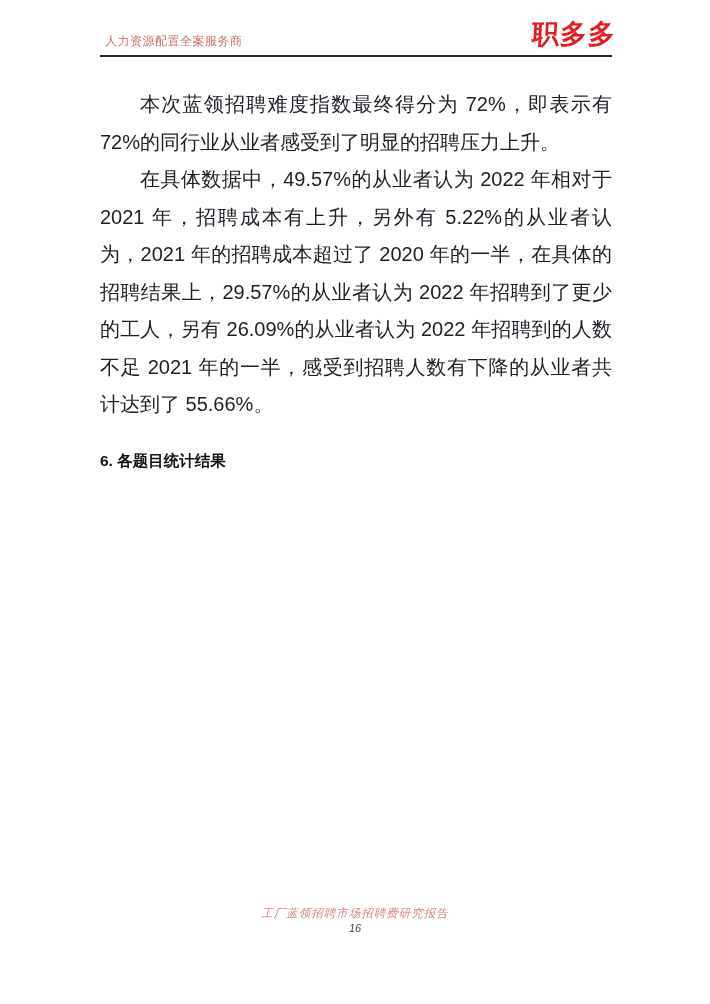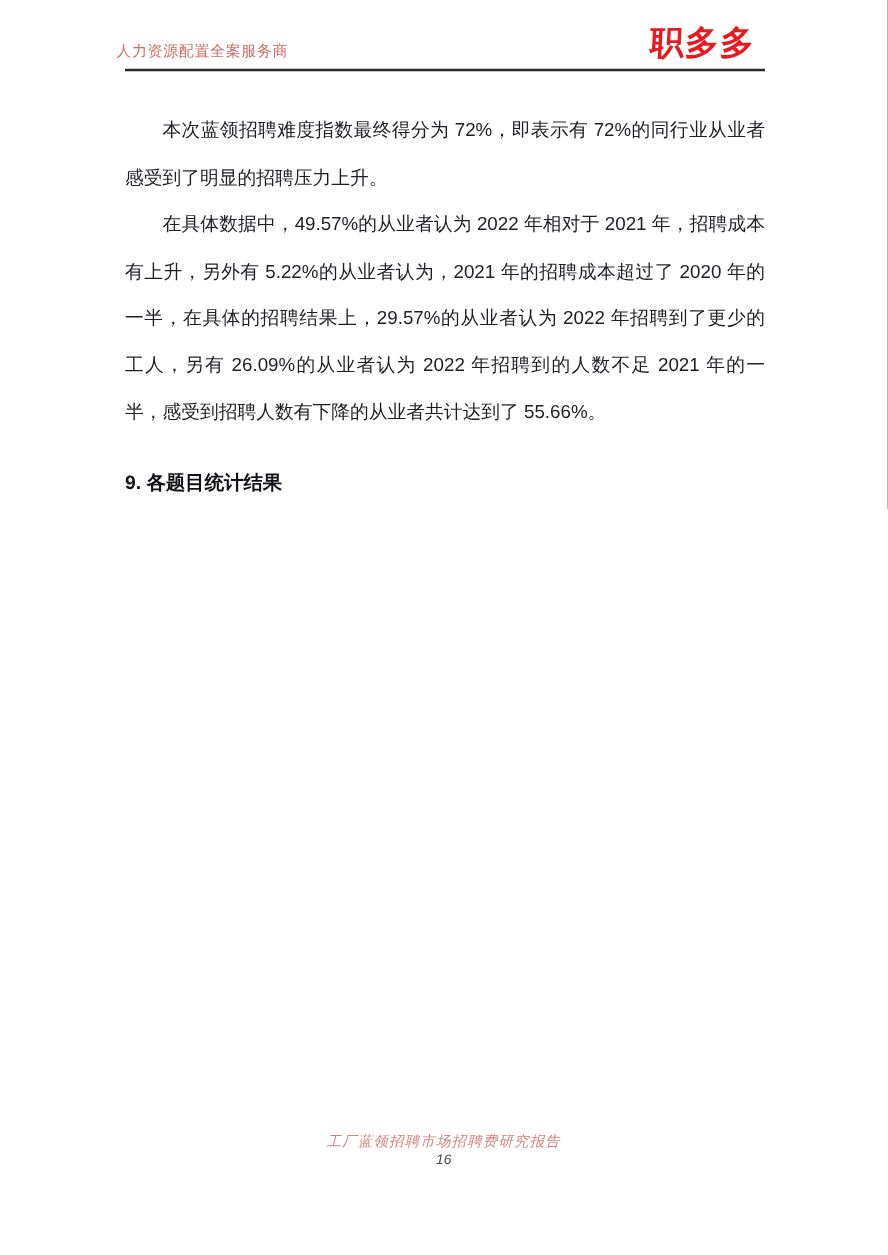--- a/index.html
+++ b/index.html
@@ -8,21 +8,21 @@
   .page {
     width: 710px;
     height: 1004px;
     background: #ffffff;
     position: relative;
     font-family: "Liberation Sans", "DejaVu Sans", sans-serif;
     overflow: hidden;
   }
   .header {
     position: absolute;
-    left: 92px;
+    left: 104px;
     width: 512px;
     top: 14px;
     height: 41px;
     text-align: right;
   }
   .tagline {
     position: absolute;
     left: 1px;
     bottom: 5px;
     font-size: 12px;
@@ -47,21 +47,21 @@
     height: 2px;
     background: #26262b;
   }
   .content {
     position: absolute;
     left: 100px;
     width: 512px;
     top: 86px;
   }
   .content p {
-    font-size: 15px;
+    font-size: 20px;
     color: #1e1e26;
     line-height: 37.5px;
     text-align: justify;
     text-justify: inter-ideograph;
     text-indent: 2em;
   }
   .section-heading {
     margin-top: 27px;
     font-size: 15.5px;
     font-weight: bold;
@@ -93,21 +93,21 @@
 
   <div class="header">
     <span class="tagline">人力资源配置全案服务商</span>
     <span class="logo">职多多</span>
   </div>
   <div class="header-rule"></div>
 
   <div class="content">
     <p>本次蓝领招聘难度指数最终得分为 72%，即表示有 72%的同行业从业者感受到了明显的招聘压力上升。</p>
     <p>在具体数据中，49.57%的从业者认为 2022 年相对于 2021 年，招聘成本有上升，另外有 5.22%的从业者认为，2021 年的招聘成本超过了 2020 年的一半，在具体的招聘结果上，29.57%的从业者认为 2022 年招聘到了更少的工人，另有 26.09%的从业者认为 2022 年招聘到的人数不足 2021 年的一半，感受到招聘人数有下降的从业者共计达到了 55.66%。</p>
-    <h2 class="section-heading">9. 各题目统计结果</h2>
+    <h2 class="section-heading">6. 各题目统计结果</h2>
   </div>
 
   <div class="footer">
     <div class="report-title">工厂蓝领招聘市场招聘费研究报告</div>
     <div class="page-number">16</div>
   </div>
 
 </div>
 
 </body></html>

